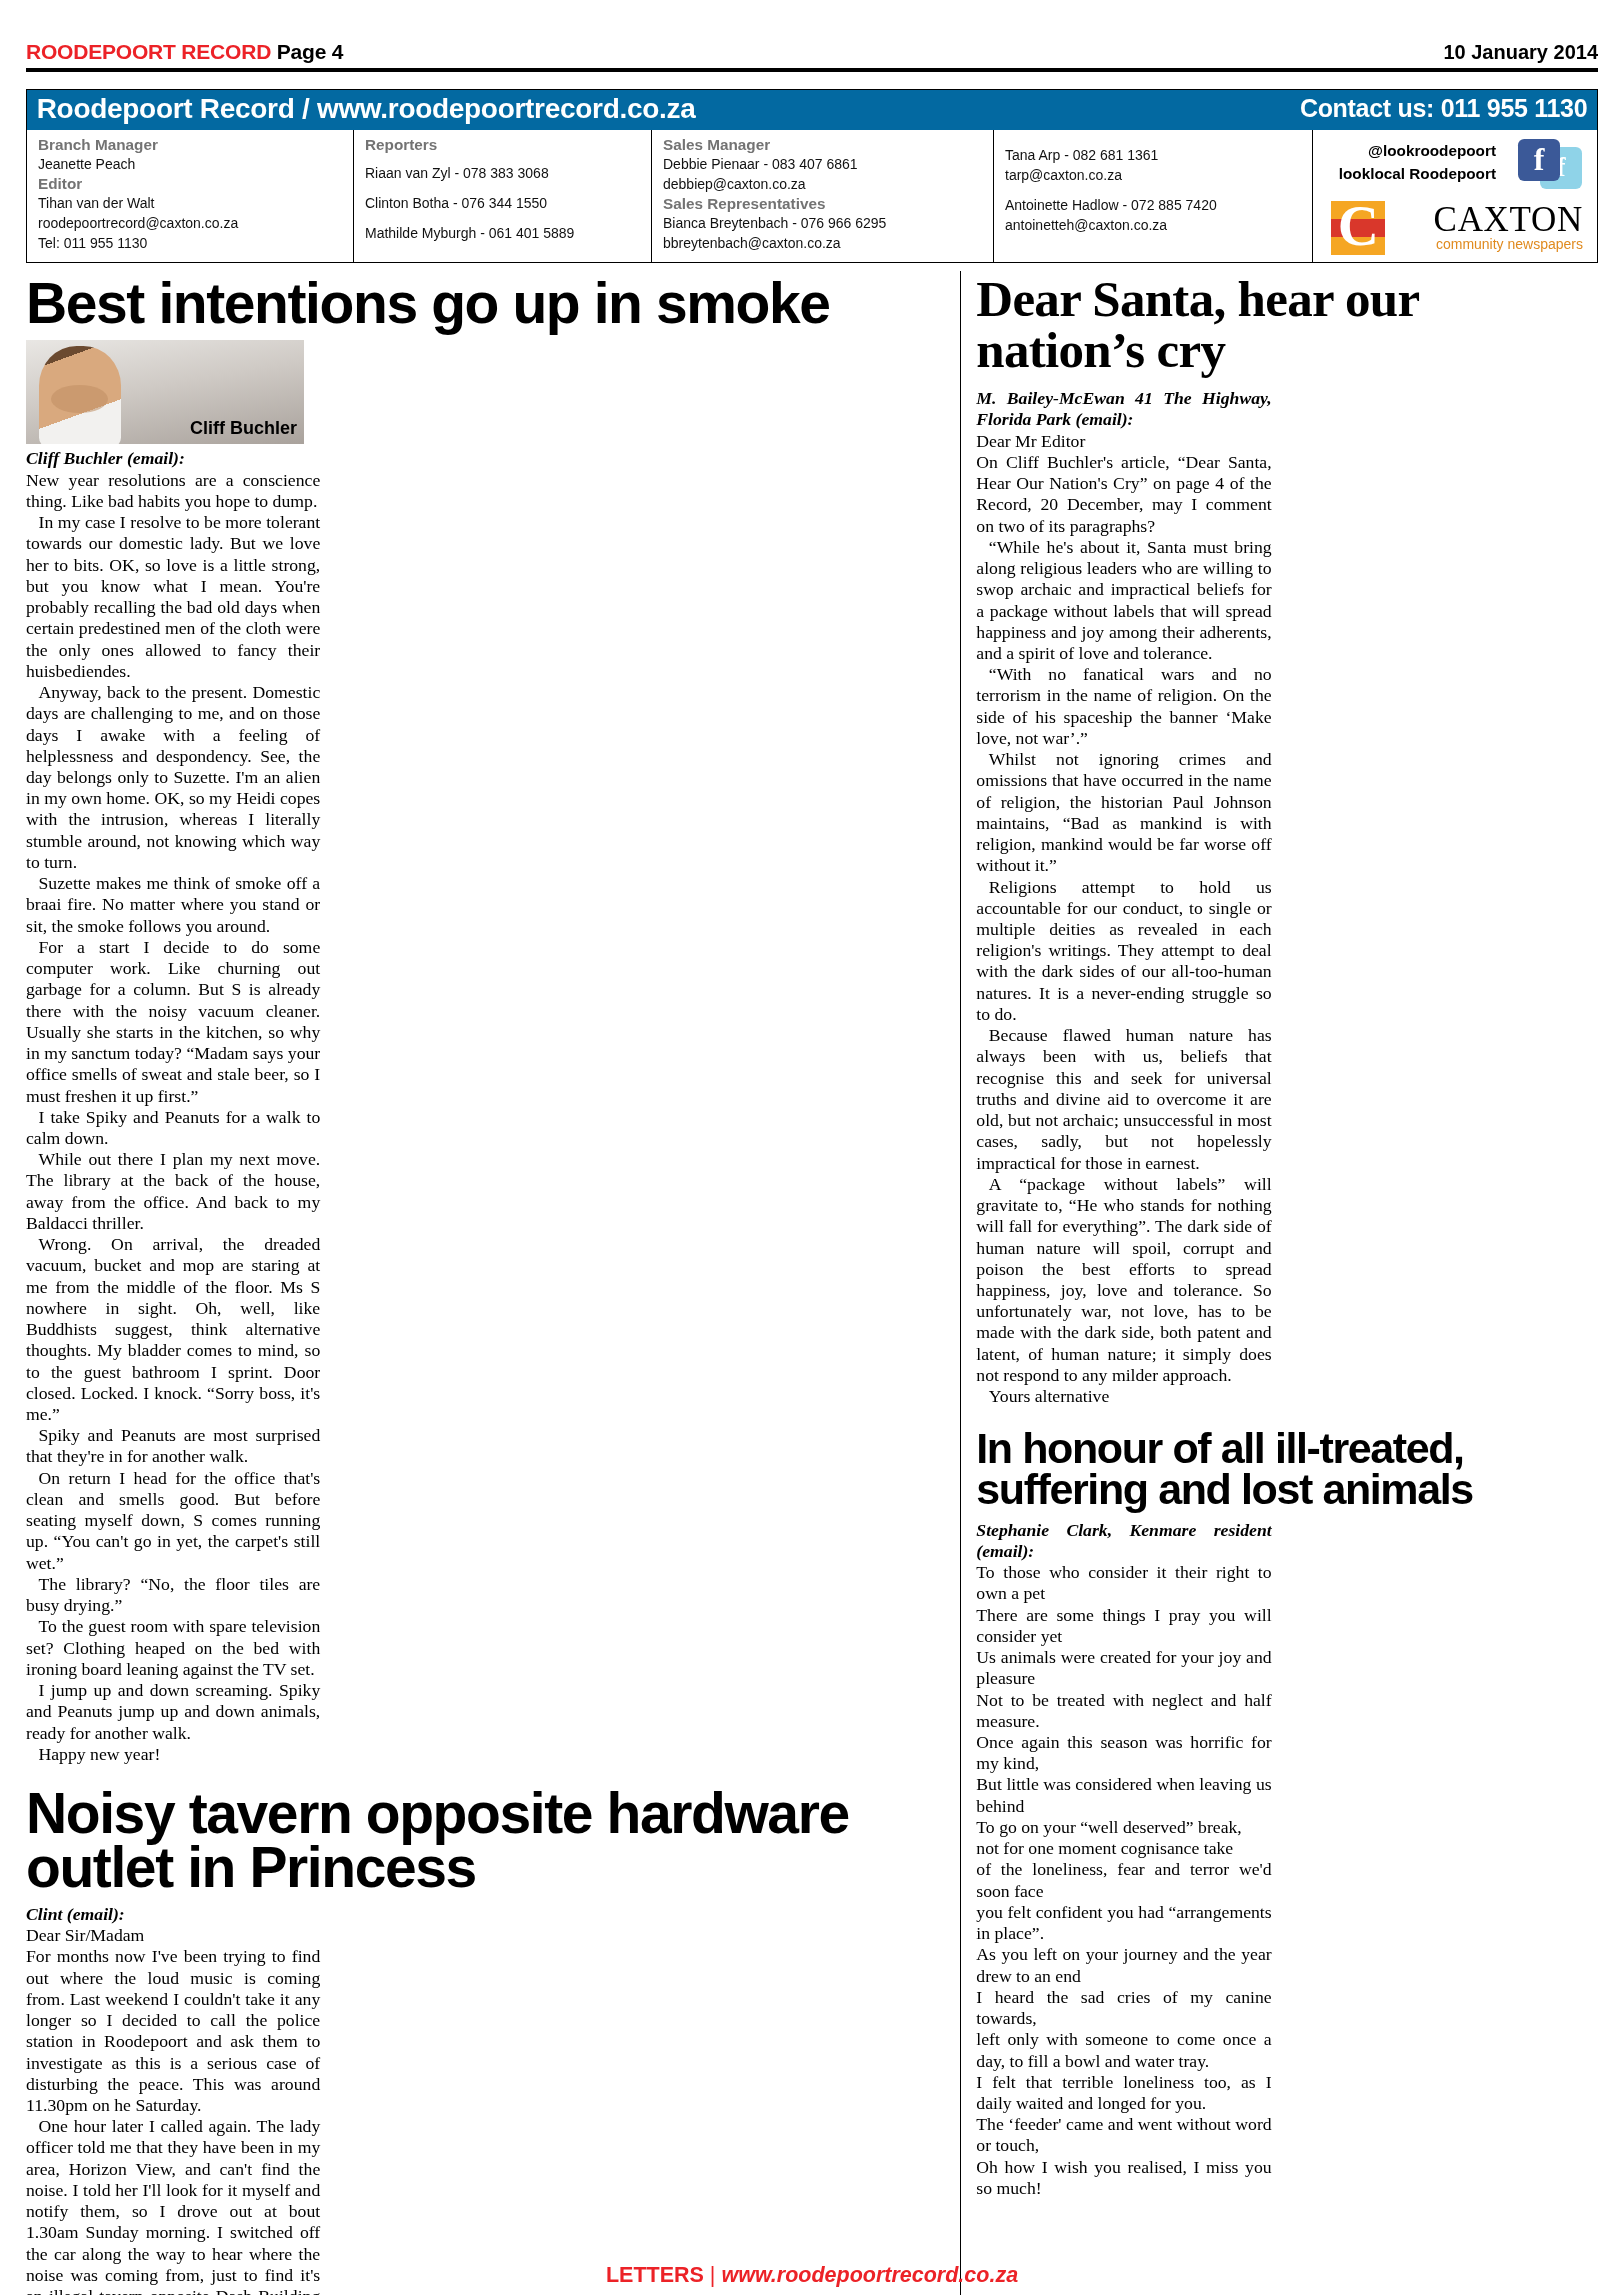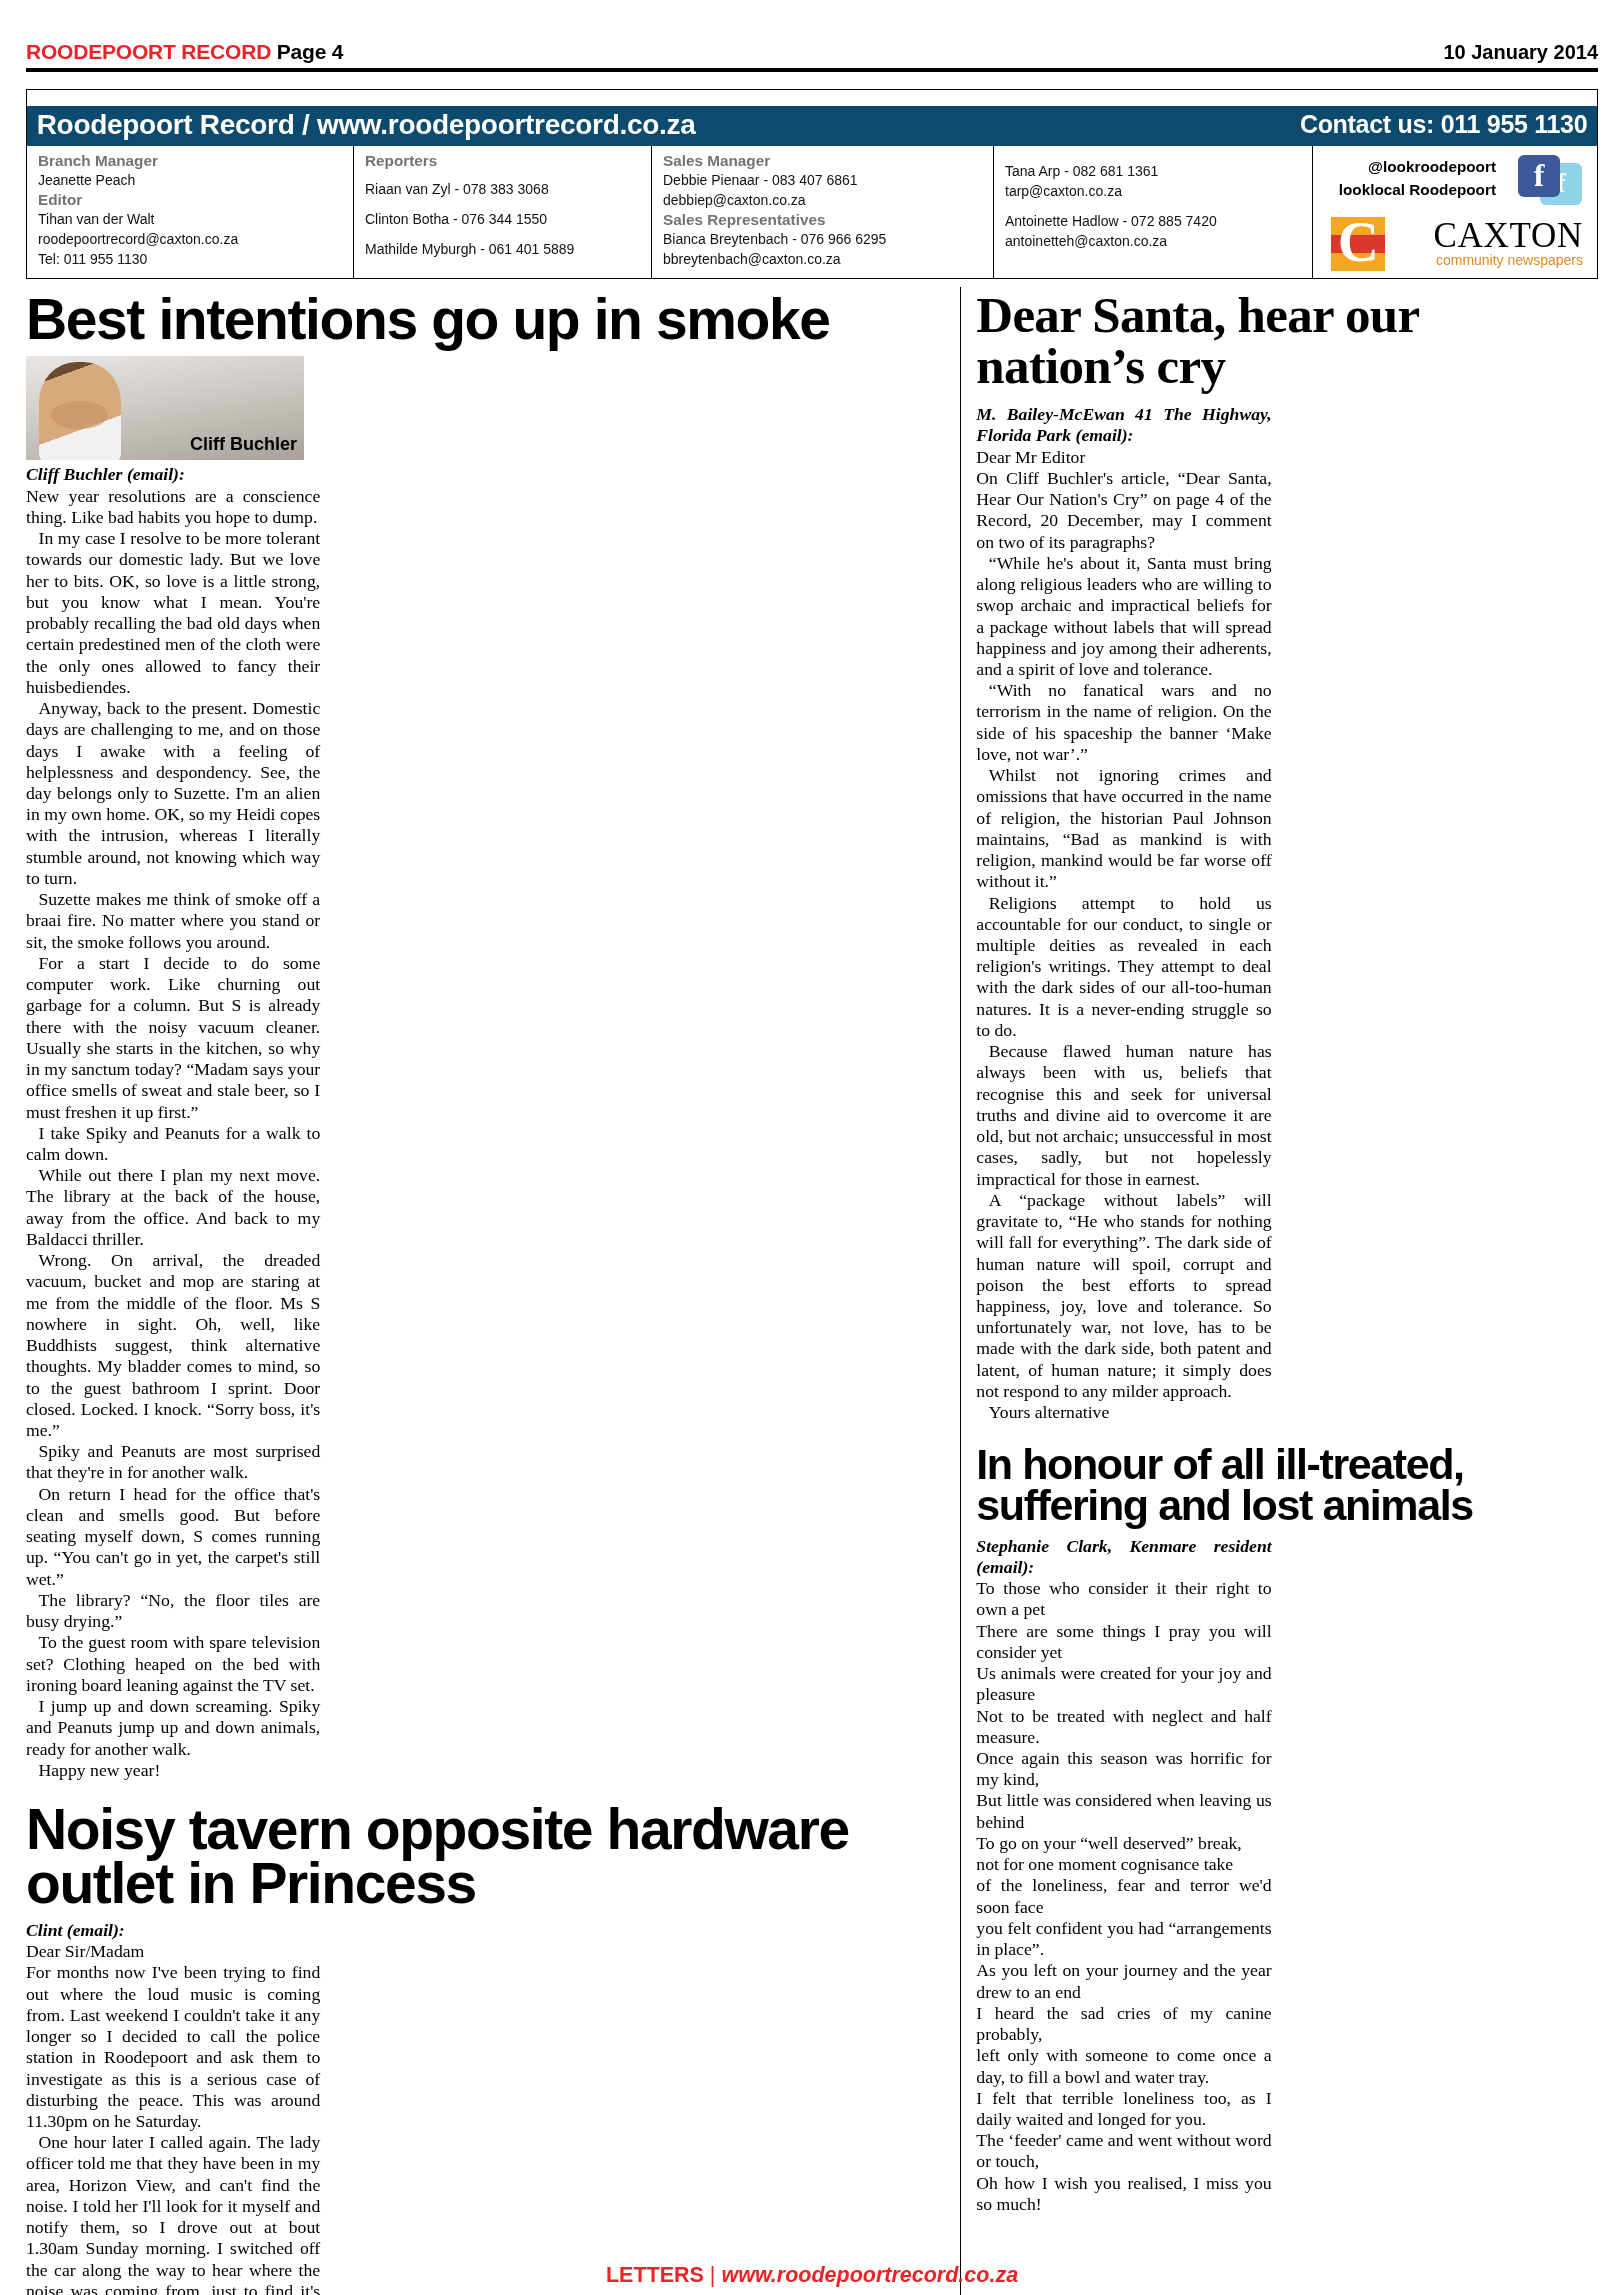--- a/index.html
+++ b/index.html
@@ -21,22 +21,22 @@
   .topbar .left .pg { color:#000; }
   .topbar .center { font-family:"Liberation Sans", sans-serif; font-size:21.5px; font-weight:bold; color:#ec2227;
                     position:absolute; left:50%; transform:translateX(-50%); bottom:7px; white-space:nowrap;}
   .topbar .center .sep { font-weight:normal; }
   .topbar .center .url { font-style:italic; }
   .topbar .right { font-family:"Liberation Sans", sans-serif; font-size:20px; font-weight:bold; }
   .rule-thick { height:3.5px; background:#000; margin-top:4.2px; }
 
   
   .masthead { margin-top:17.4px; border:1.4px solid #000; }
-  .mh-red { background:#0c4a6e; color:#fff; display:flex; justify-content:space-between; align-items:center;
-            padding:2.8px 9.7px 5.6px 9.7px;margin-top:16px; }
+  .mh-red { background:#0369a1; color:#fff; display:flex; justify-content:space-between; align-items:center;
+            padding:2.8px 9.7px 5.6px 9.7px; }
   .mh-red .title { font-family:"Liberation Sans", sans-serif; font-weight:bold; font-size:28px; letter-spacing:-0.3px;}
   .mh-red .contact { font-family:"Liberation Sans", sans-serif; font-weight:bold; font-size:25px; letter-spacing:-0.3px;}
   .mh-body { display:flex; background:#fff; }
   .mh-col { padding:5.6px 11px 7px 11px; font-family:"Liberation Sans", sans-serif; }
   .mh-col + .mh-col { border-left:1.4px solid #000; }
   .mh-col h4 { margin:0 0 0.7px 0; color:#737373; font-size:15.3px; font-weight:bold; }
   .mh-col p  { margin:0 0 1.4px 0; font-size:14px; line-height:1.35; color:#111; }
   .mh-col .gap { height:9.7px; }
   .c1 { width:326px; }
   .c2 { width:298px; }
@@ -258,21 +258,21 @@
           <p class="noind">There are some things I pray you will consider yet</p>
           <p class="noind">Us animals were created for your joy and pleasure</p>
           <p class="noind">Not to be treated with neglect and half measure.</p>
           <p class="noind">Once again this season was horrific for my kind,</p>
           <p class="noind">But little was considered when leaving us behind</p>
           <p class="noind">To go on your “well deserved” break,</p>
           <p class="noind">not for one moment cognisance take</p>
           <p class="noind">of the loneliness, fear and terror we'd soon face</p>
           <p class="noind">you felt confident you had “arrangements in place”.</p>
           <p class="noind">As you left on your journey and the year drew to an end</p>
-          <p class="noind">I heard the sad cries of my canine probably,</p>
+          <p class="noind">I heard the sad cries of my canine towards,</p>
           <p class="noind">left only with someone to come once a day, to fill a bowl and water tray.</p>
           <p class="noind">I felt that terrible loneliness too, as I daily waited and longed for you.</p>
           <p class="noind">The ‘feeder' came and went without word or touch,</p>
           <p class="noind">Oh how I wish you realised, I miss you so much!</p>
 
         </div>
       </div>
 
     </div>
   </div>

